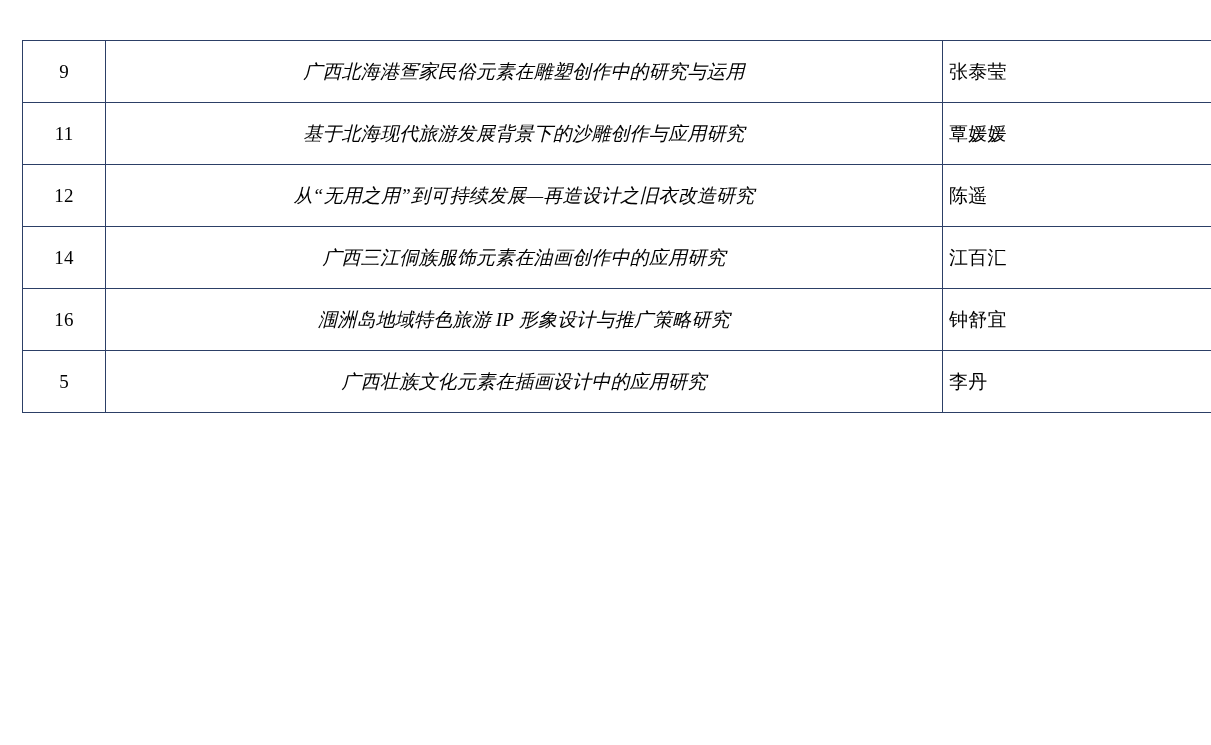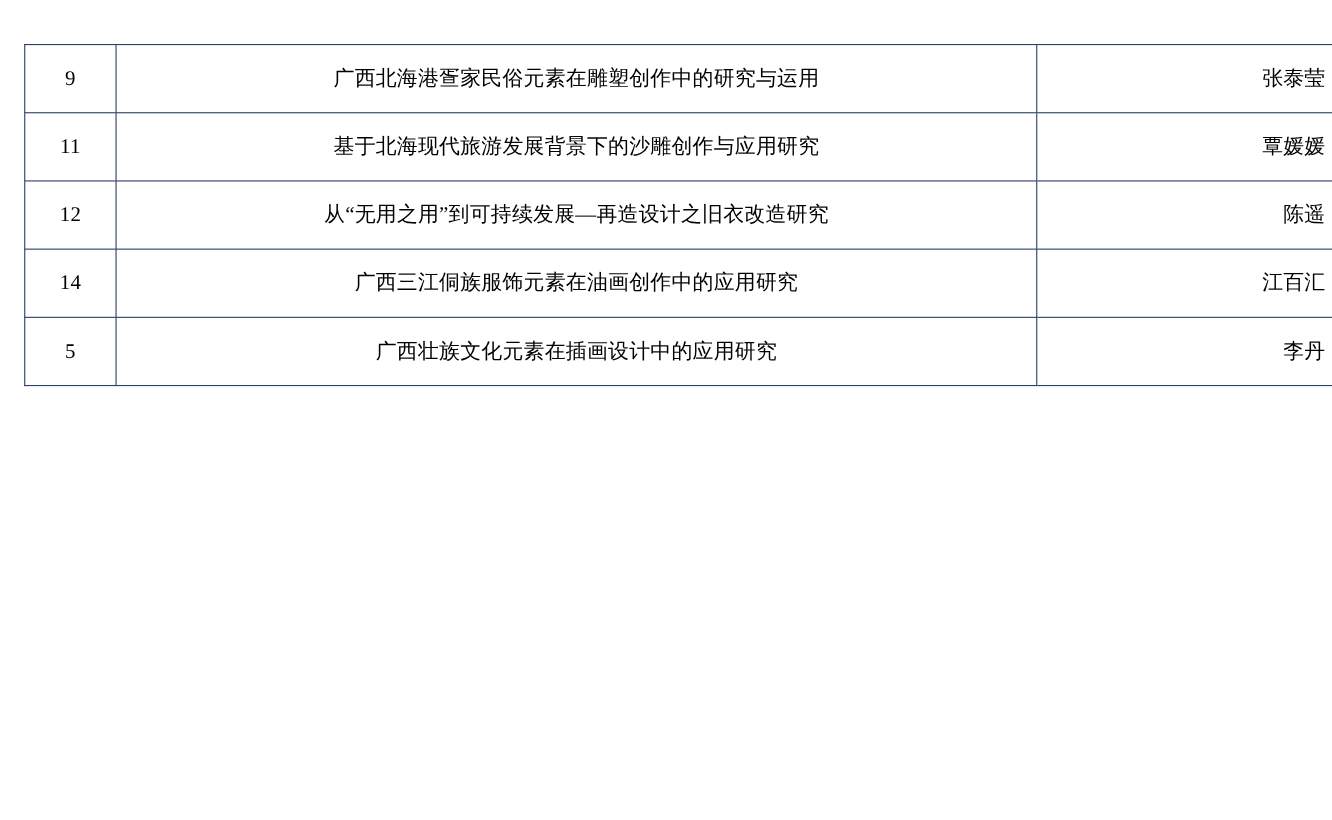--- a/index.html
+++ b/index.html
@@ -40,24 +40,25 @@
     line-height: 1.35;
     color: #000000;
   }
   td.col-index {
     width: 70px;
     text-align: center;
   }
   td.col-title {
     width: 824px;
     text-align: center;
+    font-style: italic;
   }
   td.col-author {
     width: 256px;
-    text-align: right;
+    text-align: left;
   }
   .cell-text {
     display: block;
     letter-spacing: 0.2px;
   }
 </style>
 </head>
 <body>
 
 <div class="page">
@@ -103,20 +104,31 @@
             </td>
           <td class="col-title">
               <span class="cell-text">广西三江侗族服饰元素在油画创作中的应用研究</span>
             </td>
           <td class="col-author">
               <span class="cell-text">江百汇</span>
             </td>
         </tr>
         <tr>
           <td class="col-index">
+              <span class="cell-text">16</span>
+            </td>
+          <td class="col-title">
+              <span class="cell-text">涠洲岛地域特色旅游 IP 形象设计与推广策略研究</span>
+            </td>
+          <td class="col-author">
+              <span class="cell-text">钟舒宜</span>
+            </td>
+        </tr>
+        <tr>
+          <td class="col-index">
               <span class="cell-text">5</span>
             </td>
           <td class="col-title">
               <span class="cell-text">广西壮族文化元素在插画设计中的应用研究</span>
             </td>
           <td class="col-author">
               <span class="cell-text">李丹</span>
             </td>
         </tr>
       </tbody>

